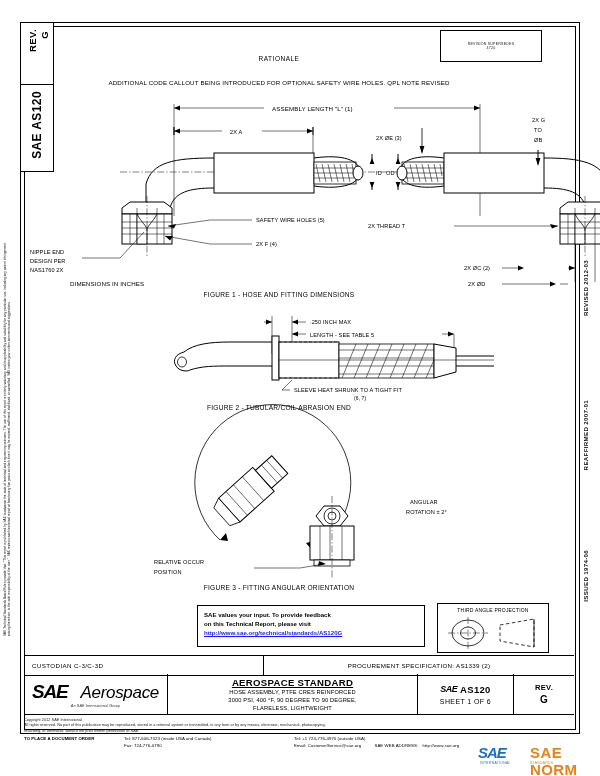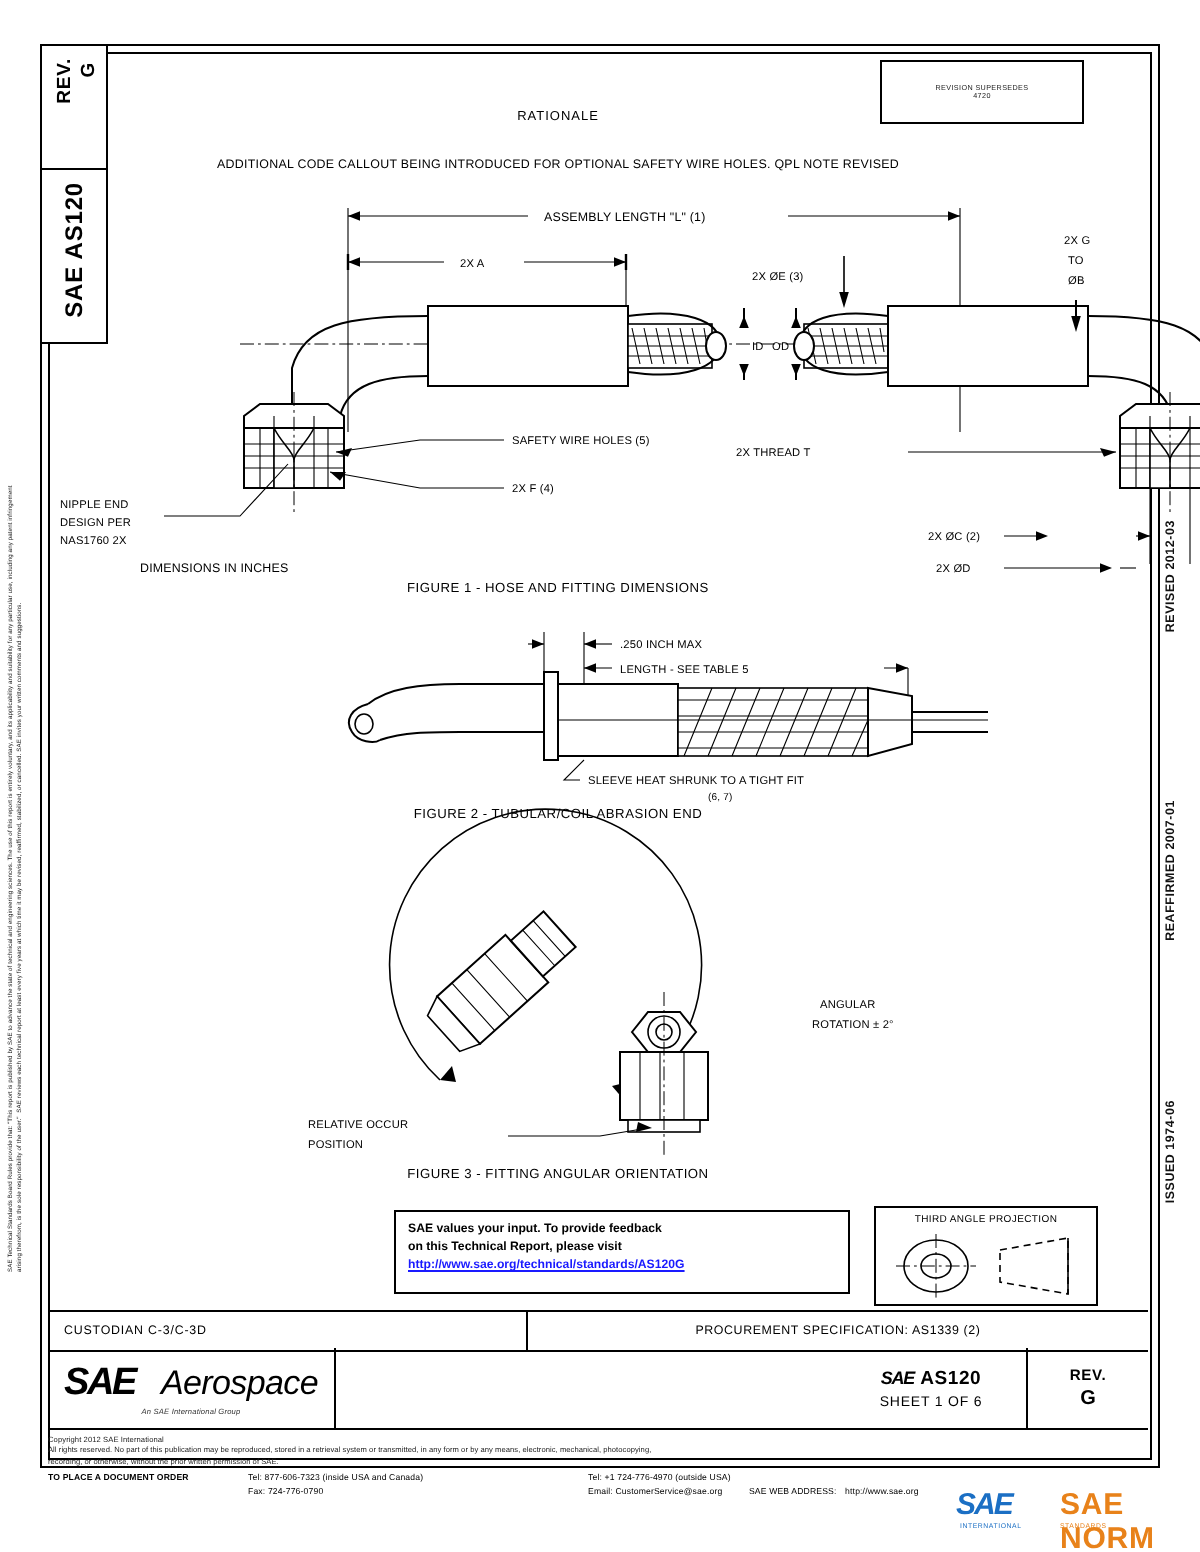--- a/index.html
+++ b/index.html
@@ -368,20 +368,26 @@
     <div id="procurement-cell">PROCUREMENT SPECIFICATION: AS1339 (2)</div>
   </div>
 
   <div id="title-block">
     <div class="tb-cell" id="tb-logo">
       <div id="logo-row">
         <span id="sae-big">SAE</span>
         <span id="aero-big">Aerospace</span>
       </div>
       <div id="logo-sub">An SAE International Group</div>
+    </div>
+    <div class="tb-cell" id="tb-mid">
+      <div id="as-title">AEROSPACE STANDARD</div>
+      <div class="as-sub">HOSE ASSEMBLY, PTFE  CRES REINFORCED</div>
+      <div class="as-sub">3000 PSI, 400 °F, 90 DEGREE TO 90 DEGREE,</div>
+      <div class="as-sub">FLARELESS, LIGHTWEIGHT</div>
     </div>
     <div class="tb-cell" id="tb-num">
       <div id="num-row">
         <span id="num-sae">SAE</span>
         <span id="num-id">AS120</span>
       </div>
       <div id="sheet-txt">SHEET 1 OF 6</div>
     </div>
     <div class="tb-cell" id="tb-rev">
       <div id="rev-lbl">REV.</div>

